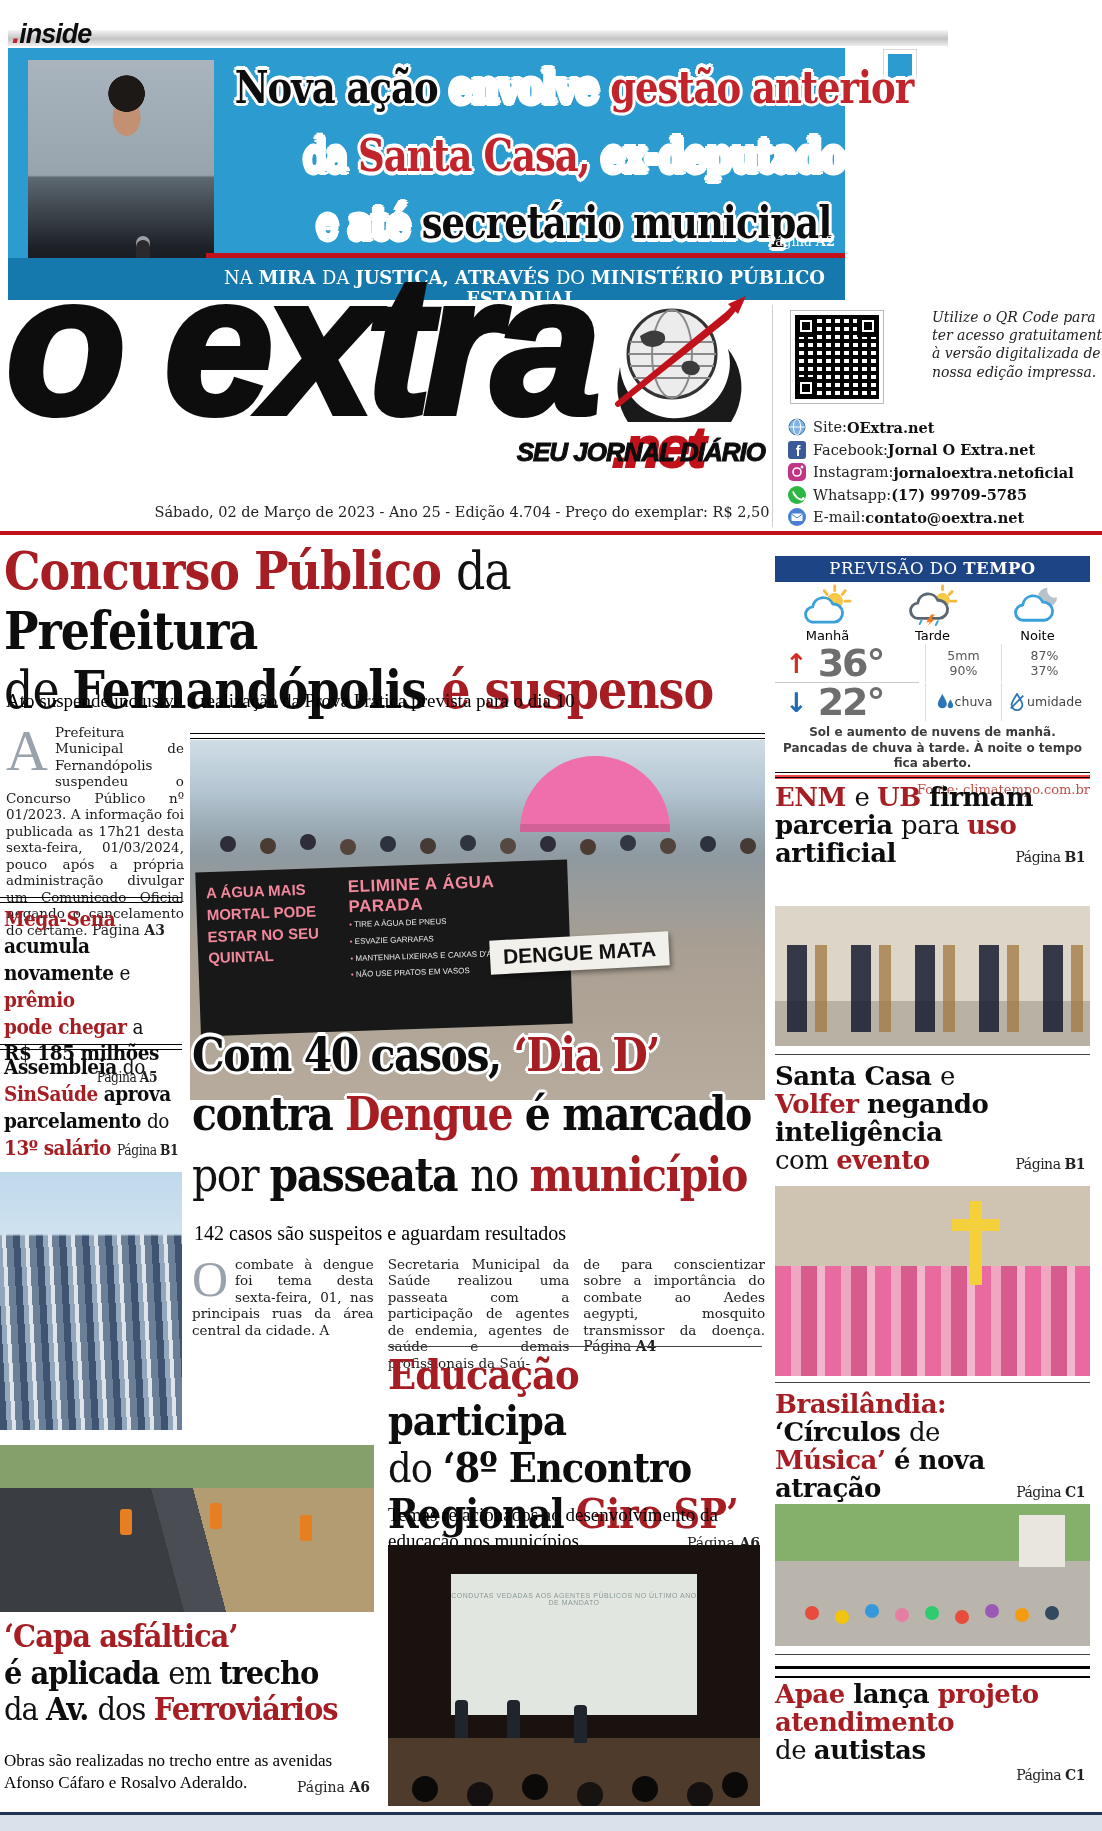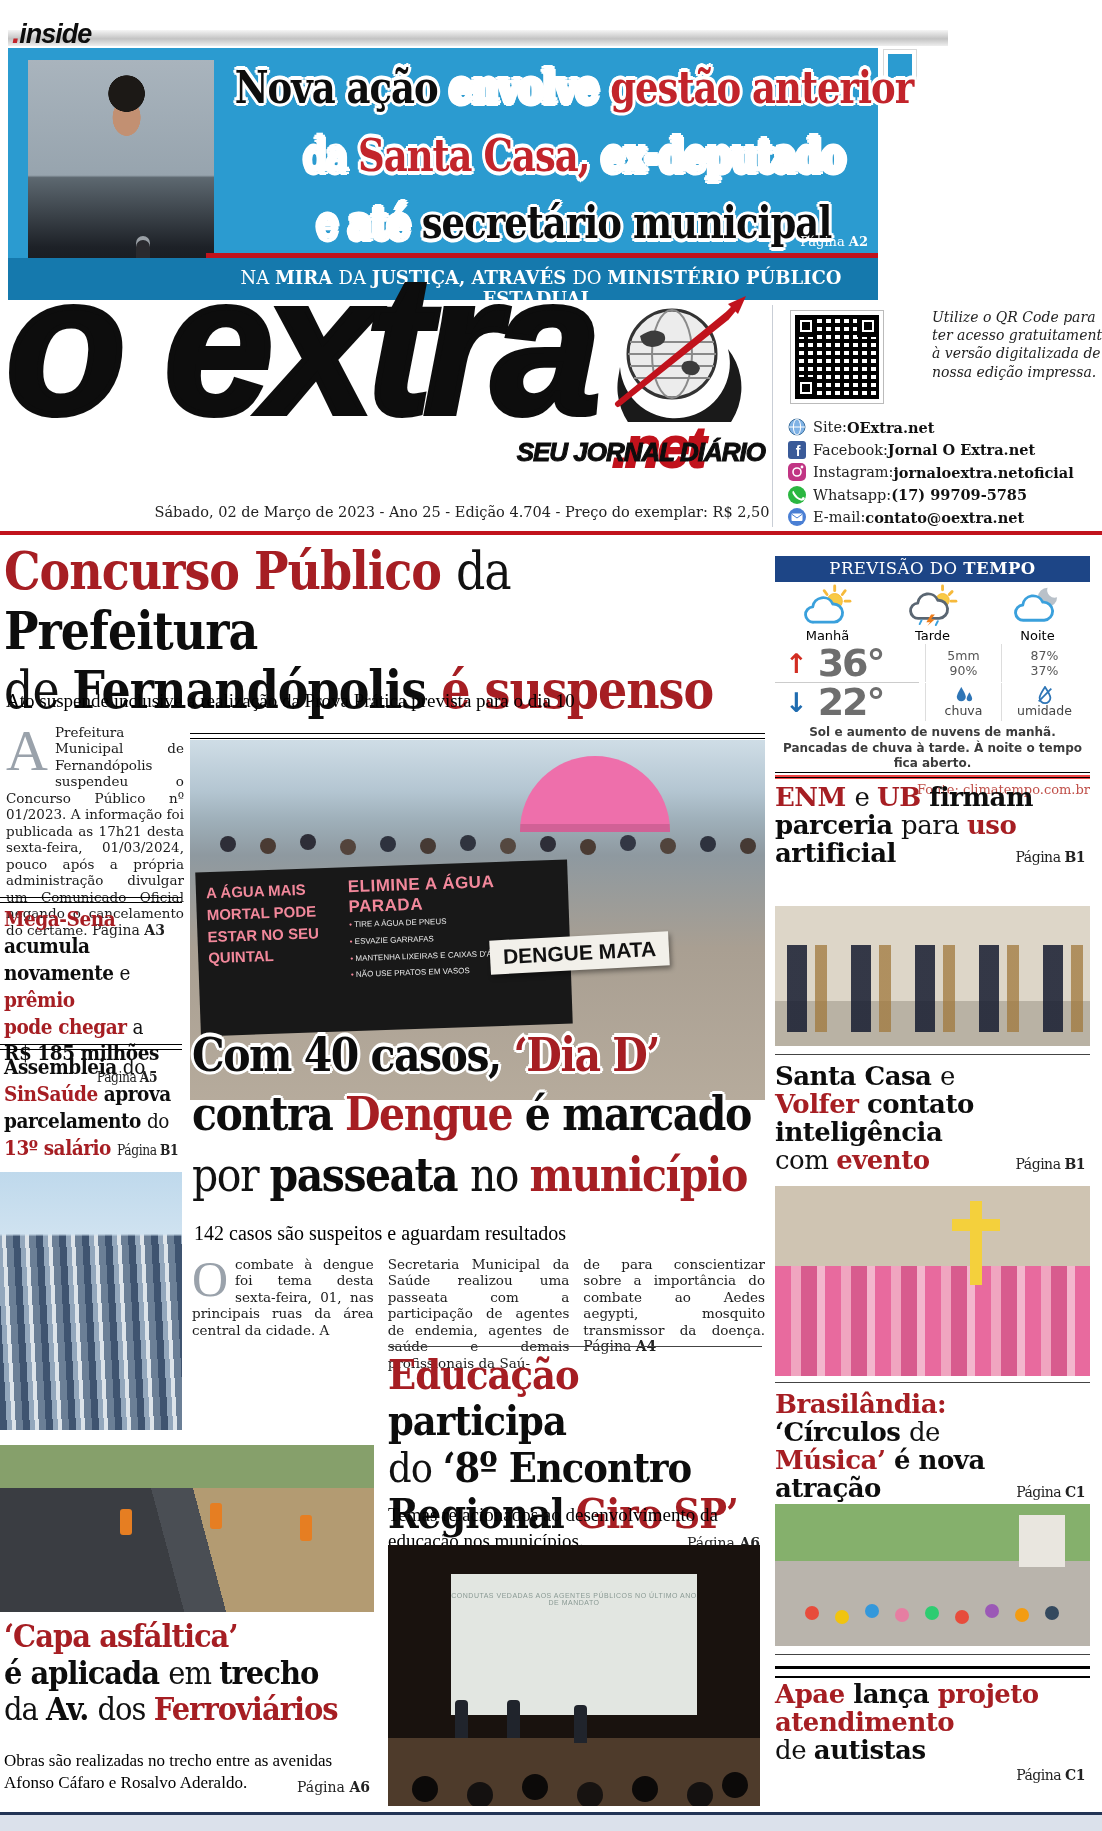--- a/index.html
+++ b/index.html
@@ -26,21 +26,21 @@
       margin:3px 7px 0 0;}
   .sub{font-family:"Liberation Serif",serif;color:#000;}
   
   #kicker-bar{left:8px;top:30px;width:940px;height:16px;
       background:linear-gradient(#f5f5f5,#c3c3c3 55%,#eeeeee);}
   #kicker{left:12px;top:16px;font-family:"Liberation Sans",sans-serif;font-style:italic;
       font-weight:bold;font-size:27px;color:#0d0d0d;letter-spacing:-1px;}
   #kicker .dot{color:#c2242b;font-size:30px;}
   #blue-square{left:884px;top:50px;width:24px;height:24px;background:#2b9bd0;
       border:4px solid #fff;box-shadow:0 0 0 1px #d8d8d8;}
-  #banner{left:8px;top:48px;width:837px;height:252px;background:#2b9bd0;padding-left:33px;}
+  #banner{left:8px;top:48px;width:837px;height:252px;background:#2b9bd0;}
   #banner-photo{left:20px;top:12px;width:186px;height:240px;
       background:
         radial-gradient(circle 30px at 53% 14%, #1c1916 0 60%, rgba(0,0,0,0) 62%),
         radial-gradient(ellipse 23px 30px at 53% 24%, #c29072 0 60%, rgba(0,0,0,0) 62%),
         linear-gradient(180deg,#a9b4bd 0%,#97a4ae 48%,#5d6870 49%,#1d2127 78%,#101216 100%);}
   #banner-photo .mic{position:absolute;left:58%;bottom:0;width:14px;height:60px;background:#2a2a2e;
       border-radius:7px 7px 0 0;box-shadow:0 -4px 0 #9aa0a6;}
   #banner-hl{left:208px;top:6px;width:716px;text-align:center;font-size:37px;line-height:1.5;
       letter-spacing:-1px;transform:scaleY(1.22);transform-origin:top center;
       font-family:"DejaVu Serif",serif;font-weight:bold;}
@@ -93,21 +93,21 @@
   .wx-lab{font-size:13px;font-weight:normal;color:#000000;margin-top:-2px;}
   .wx-grid{display:grid;grid-template-columns:150px 76px 86px;}
   .wx-grid>div{height:38px;display:flex;align-items:center;justify-content:center;}
   .wx-grid>.vb{border-left:1px solid #ddd;}
   .wx-temp{justify-content:flex-start !important;padding-left:10px;}
   .wx-temp.hb{border-bottom:1px solid #ccc;margin:0 6px 0 0;}
   .arrow{font:bold 27px/1 "DejaVu Sans",sans-serif;margin-right:10px;}
   .up{color:#d22d22;} .dn{color:#1f6cb0;}
   .tval{font:bold 38px/1 "DejaVu Sans",sans-serif;color:#6e6e6e;letter-spacing:-2px;}
   .wx-sm{flex-direction:column;font-size:12.5px;color:#555;line-height:1.2;}
-  .wx-ic{flex-direction:column;font-size:12.5px;color:#444;line-height:1.1;}
+  .wx-ic{flex-direction:row;font-size:12.5px;color:#444;line-height:1.1;}
   .wx-sum{margin-top:4px;font-size:12px;font-weight:bold;color:#3c3c3c;text-align:center;line-height:1.3;
       padding:0 4px;}
   .wx-src{text-align:right;font-size:13px;color:#c0504a;margin-top:3px;border-top:4px solid #ef4444;
       padding-top:3px;font-family:"DejaVu Serif",serif;}
   
   #rule-l1{left:0;top:897px;width:182px;}
   #megasena{left:4px;top:906px;width:200px;font-size:21px;line-height:1.28;letter-spacing:-.5px;}
   #megasena .pgline{text-align:right;margin-top:2px;padding-right:26px;}
   #rule-l2{left:0;top:1044px;width:182px;}
   #sinsaude{left:4px;top:1054px;width:200px;font-size:21px;line-height:1.28;letter-spacing:-.5px;}
@@ -445,21 +445,21 @@
     <div class="flexline">
         <span class="b">artificial</span>
         <span class="pg"><span>Página </span><b>B1</b></span>
       </div>
   </div>
   <div class="ph" id="photo-enm"></div>
 
   <div class="rt" id="rule-r2"></div>
   <div class="abs hl rh" id="santacasa-h">
     <div><span class="b">Santa Casa </span><span class="l">e</span></div>
-    <div><span class="r">Volfer </span><span class="b">contato</span></div>
+    <div><span class="r">Volfer </span><span class="b">negando</span></div>
     <div><span class="b">inteligência</span></div>
     <div class="flexline">
         <span><span class="l">com </span><span class="r">evento</span></span>
         <span class="pg"><span>Página </span><b>B1</b></span>
       </div>
   </div>
   <div class="ph" id="photo-santacasa">
       <div class="cross"></div>
     </div>
 

